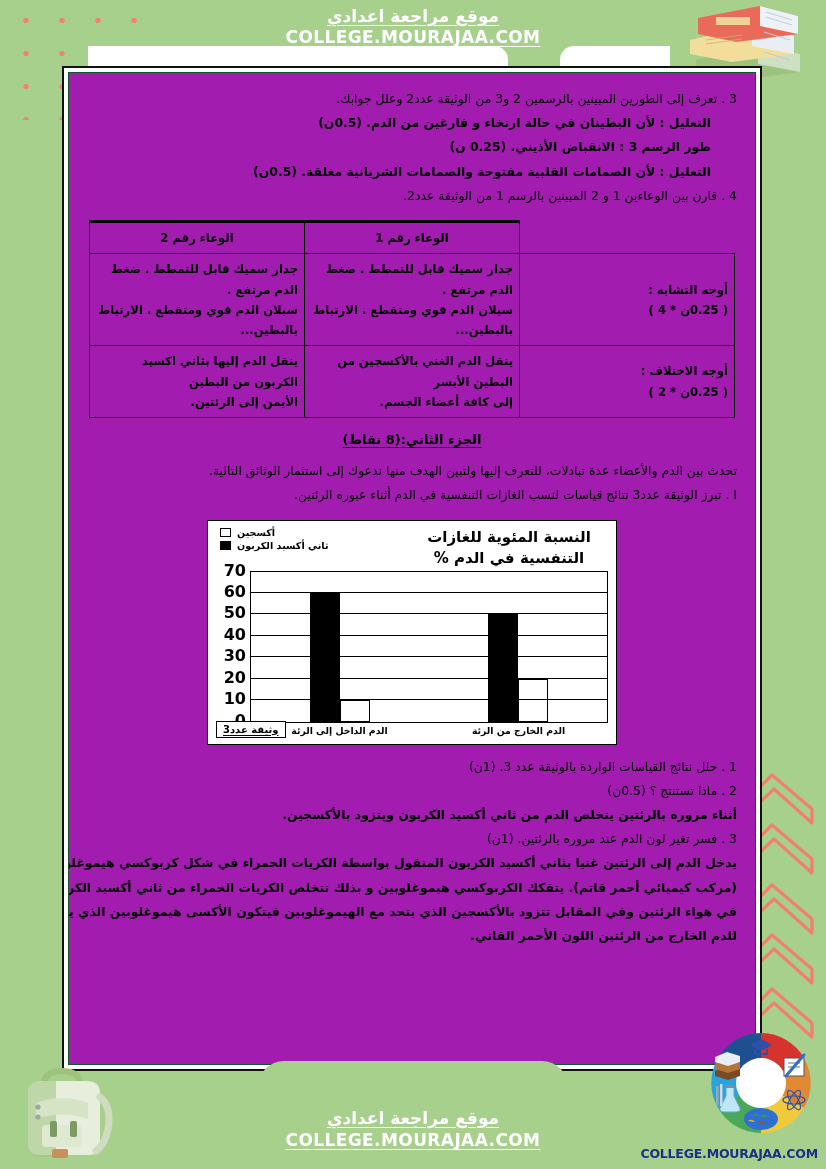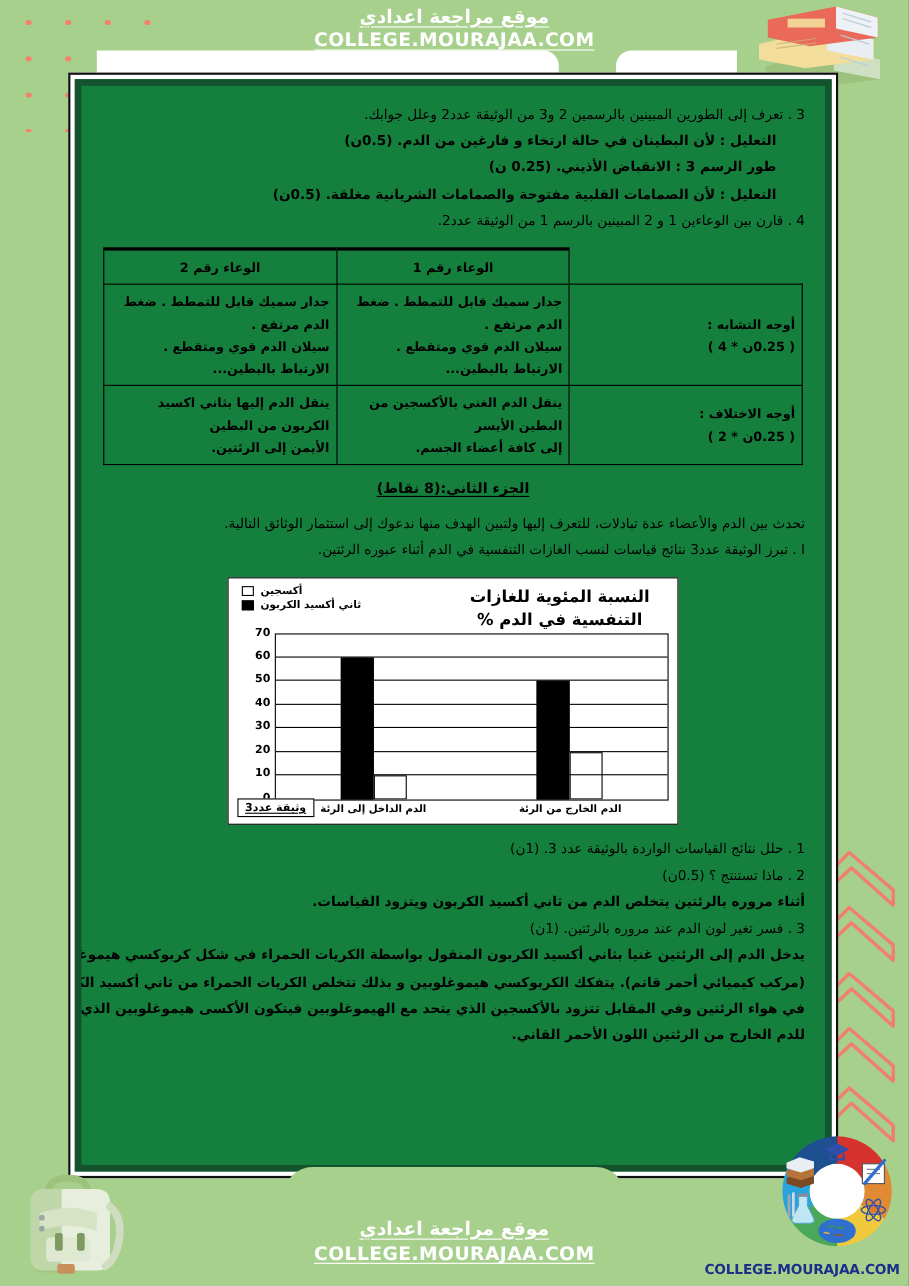--- a/index.html
+++ b/index.html
@@ -30,22 +30,22 @@
   
   .page-frame {
     position: absolute;
     left: 62px; top: 66px;
     width: 700px; height: 1005px;
     border: 2.5px solid #111;
     background: #ffffff;
   }
   .page-inner {
     position: absolute; inset: 4px;
-    border: 6px solid #14532d;
-    background: #15803d;
+    border: 1px solid #14532d;
+    background: #a21caf;
     overflow: hidden;
   }
 
   
   .hdr-band {
     position: absolute; left: 0; top: 0; width: 826px; height: 66px;
     pointer-events: none;
   }
   .hdr-white-left {
     position: absolute; left: 88px; top: 46px; width: 420px; height: 24px;
@@ -183,21 +183,21 @@
     border-right: 1.5px solid #000;
     border-top: 1.5px solid #000;
     background: #fff;
   }
   .grid-line {
     position: absolute; left: 0; right: 0; height: 1px; background: #000;
   }
   .ytick {
     position: absolute; right: 100%; margin-right: 5px;
     transform: translateY(-50%);
-    font-size: 10px; font-weight: 700; line-height: 1;
+    font-size: 16px; font-weight: 700; line-height: 1;
   }
   .bars {
     position: absolute; inset: 0;
     display: flex; align-items: flex-end;
   }
   .group {
     flex: 1 1 0; height: 100%;
     display: flex; align-items: flex-end; justify-content: center; gap: 0px;
     position: relative;
   }
@@ -382,21 +382,21 @@
       <div class="xlab">الدم الداخل إلى الرئة</div>
       <div class="xlab">الدم الخارج من الرئة</div>
     </div>
 
     <div class="doc-badge">وثيقة عدد3</div>
   </div>
 
   <div class="ln">1 . حلل نتائج القياسات الواردة بالوثيقة عدد 3.  (1ن)</div>
 
   <div class="ln">2 . ماذا تستنتج ؟ (0.5ن)</div>
-  <div class="ln bold">أثناء مروره بالرئتين يتخلص  الدم من ثاني أكسيد الكربون ويتزود القياسات.</div>
+  <div class="ln bold">أثناء مروره بالرئتين يتخلص  الدم من ثاني أكسيد الكربون ويتزود بالأكسجين.</div>
 
   <div class="ln">3 . فسر تغير لون الدم عند مروره  بالرئتين. (1ن)</div>
   <div class="ln bold">يدخل الدم إلى الرئتين غنيا بثاني أكسيد الكربون المنقول بواسطة الكريات الحمراء في شكل كربوكسي  هيموغلوبين</div>
   <div class="ln bold">(مركب كيميائي أحمر قاتم). يتفكك الكربوكسي  هيموغلوبين و بذلك تتخلص الكريات الحمراء من ثاني أكسيد الكربون</div>
   <div class="ln bold">في هواء الرئتين وفي المقابل تتزود بالأكسجين الذي يتحد مع الهيموغلوبين فيتكون الأكسى هيموغلوبين الذي يمنح</div>
   <div class="ln bold">للدم الخارج من الرئتين اللون الأحمر القاني.</div>
 
 </div>
 </div>
 </div>

